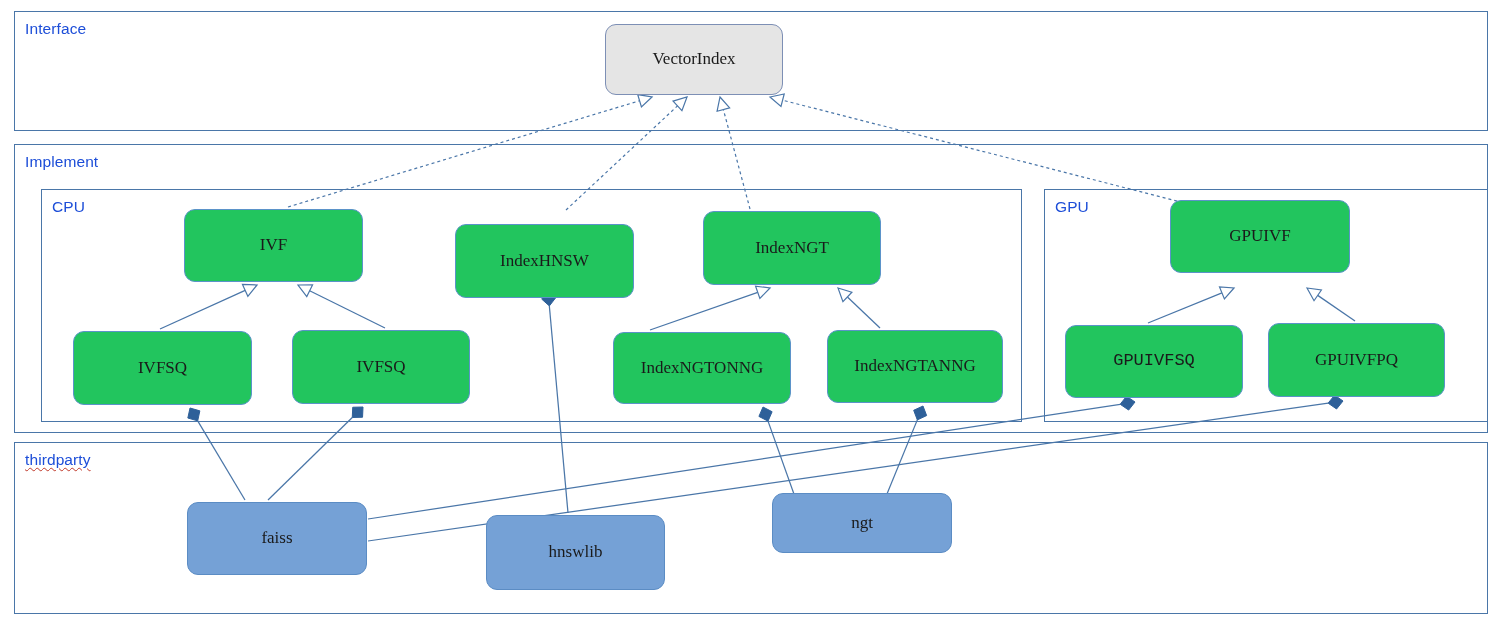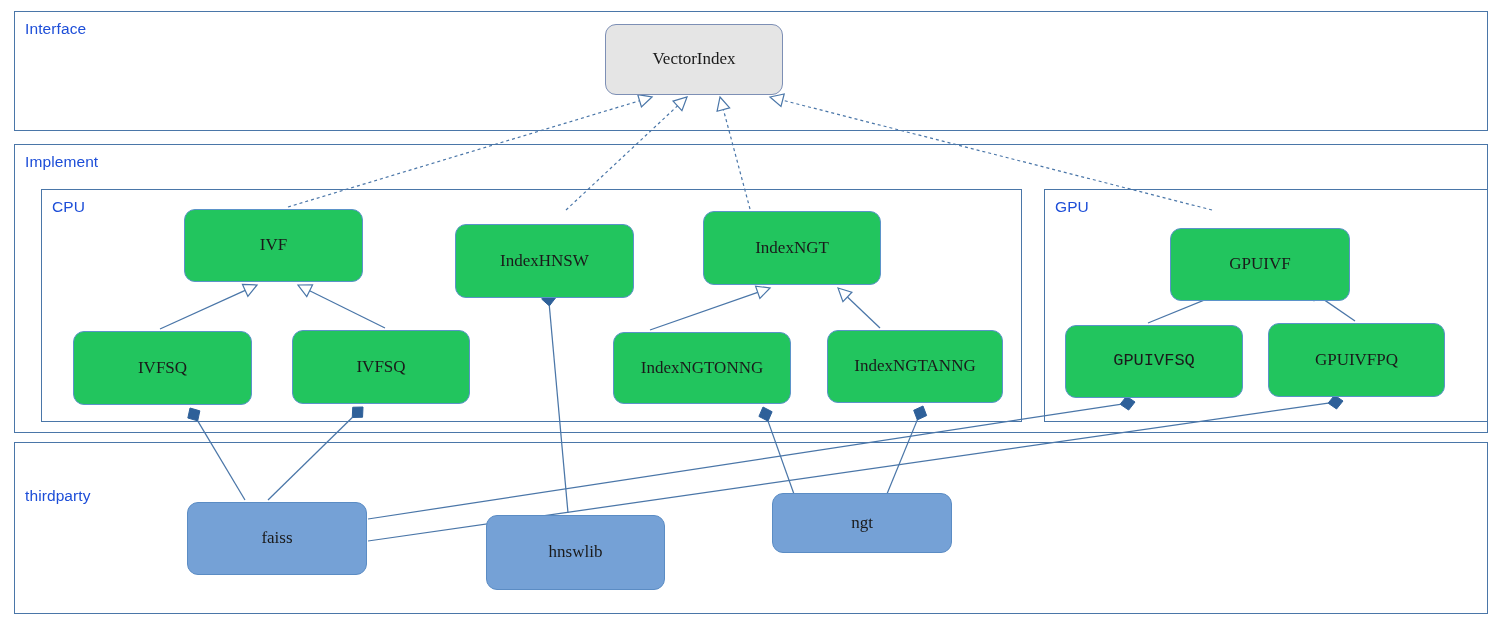--- a/index.html
+++ b/index.html
@@ -23,25 +23,25 @@
   }
   .container-label {
     position: absolute;
     font-family: "Liberation Sans", "DejaVu Sans", sans-serif;
     font-size: 15.5px;
     color: #1d4ed8;
     white-space: nowrap;
     letter-spacing: 0.1px;
   }
   .container-label.misspelled {
+    text-decoration: underline;
     text-decoration-color: #c0392b;
     text-decoration-style: wavy;
     text-decoration-thickness: 1px;
     text-underline-offset: 2px;
-    margin-top: 36px;
   }
   .node {
     position: absolute;
     box-sizing: border-box;
     border-radius: 11px;
     display: flex;
     align-items: center;
     justify-content: center;
     font-family: "Liberation Serif", "DejaVu Serif", serif;
     font-size: 17px;
@@ -190,21 +190,21 @@
       </div>
       <div class="node impl" style="left: 184px; top: 209px; width: 179px; height: 73px;">
         <span>IVF</span>
       </div>
       <div class="node impl" style="left: 455px; top: 224px; width: 179px; height: 74px;">
         <span>IndexHNSW</span>
       </div>
       <div class="node impl" style="left: 703px; top: 211px; width: 178px; height: 74px;">
         <span>IndexNGT</span>
       </div>
-      <div class="node impl" style="left: 1170px; top: 228px; width: 180px; height: 73px;">
+      <div class="node impl" style="left: 1170px; top: 200px; width: 180px; height: 73px;">
         <span>GPUIVF</span>
       </div>
       <div class="node impl" style="left: 73px; top: 331px; width: 179px; height: 74px;">
         <span>IVFSQ</span>
       </div>
       <div class="node impl" style="left: 292px; top: 330px; width: 178px; height: 74px;">
         <span>IVFSQ</span>
       </div>
       <div class="node impl" style="left: 613px; top: 332px; width: 178px; height: 72px;">
         <span>IndexNGTONNG</span>

